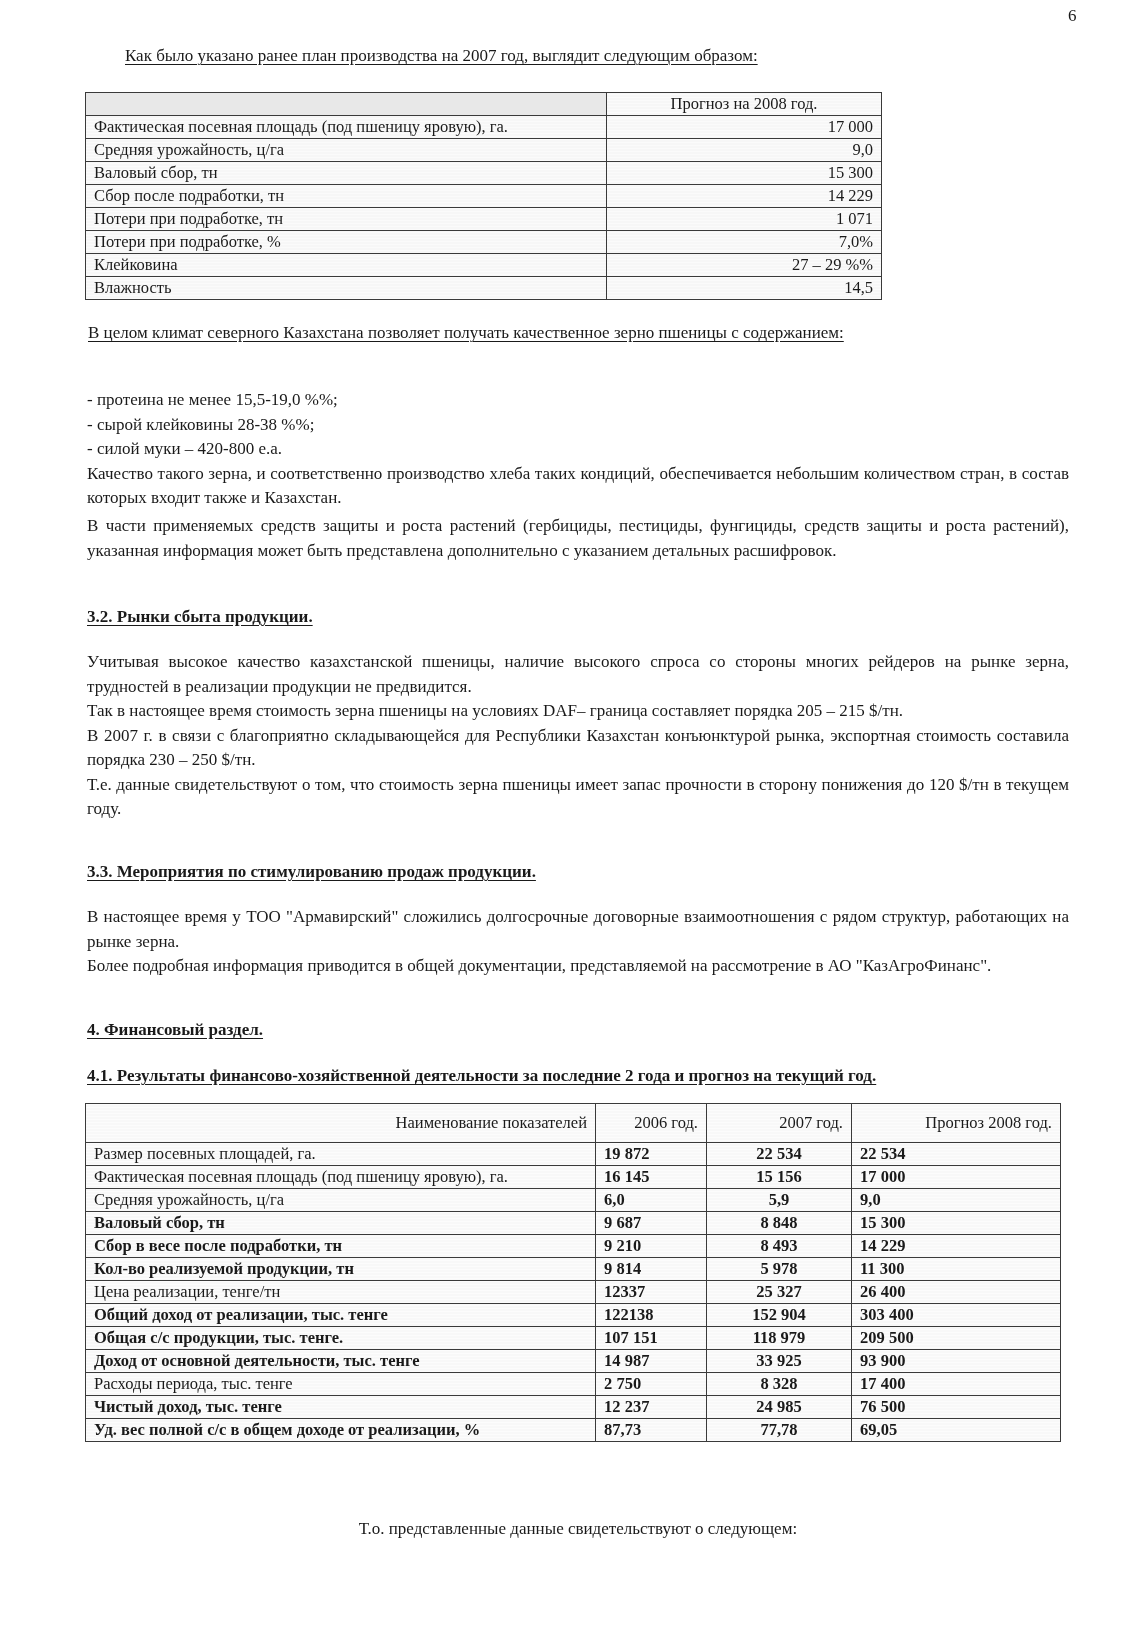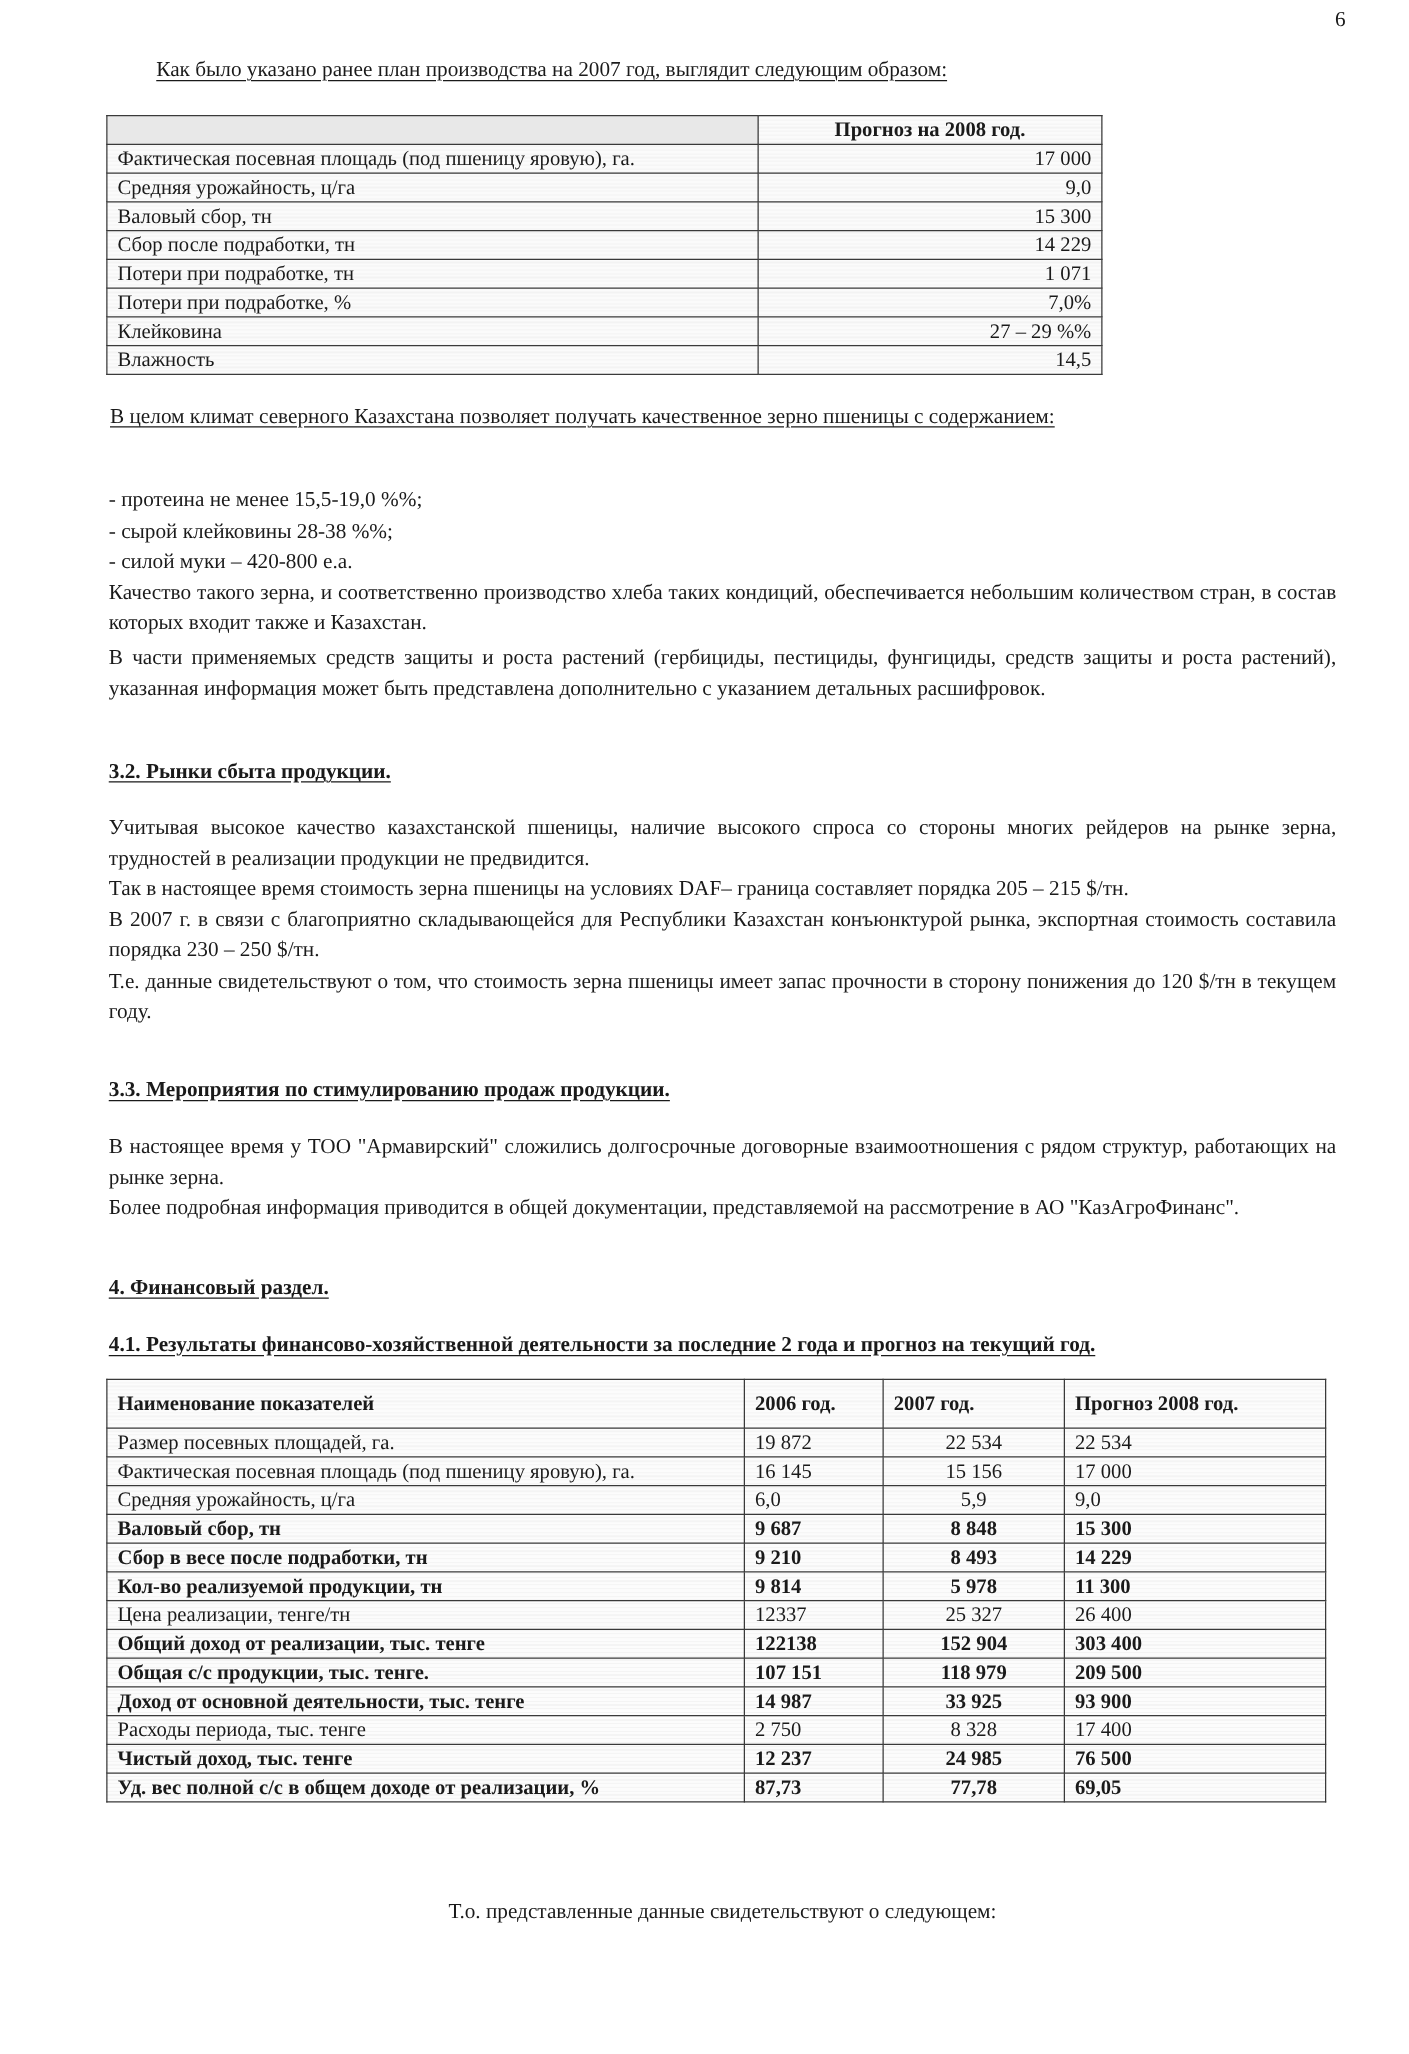--- a/index.html
+++ b/index.html
@@ -10,28 +10,28 @@
   .u { text-decoration: underline; text-decoration-thickness: 1px; text-underline-offset: 3px; }
   .b { font-weight: normal; }
   .p { position: absolute; left: 87px; width: 982px; line-height: 24.5px; text-align: justify; }
   .p div { margin: 0; }
   .h { position: absolute; left: 87px; font-weight: bold; text-decoration: underline; text-underline-offset: 3px; }
 
   table { border-collapse: collapse; position: absolute; }
   td, th { border: 1px solid #3a3a3a; padding: 0 8px; font-size: 16.5px; font-weight: normal; height: 22px; line-height: 22px; }
   .t1 { left: 85px; top: 92px; width: 797px; background: repeating-linear-gradient(0deg, #fbfbfb 0 2px, #f3f3f3 2px 3px); }
   .t1 td.val { text-align: right; }
-  .t1 th { text-align: center; font-weight: bold; }
+  .t1 th { text-align: center; font-weight: normal; }
   .t1 tr.hd td.lbl, .t1 tr.hd th.shaded { background: #e8e8e8; }
   .t2 { left: 85px; top: 1103px; width: 976px; background: repeating-linear-gradient(0deg, #fcfcfc 0 2px, #f4f4f4 2px 3px); }
-  .t2 th { font-weight: bold; height: 38px; text-align: left; }
+  .t2 th { font-weight: normal; height: 38px; text-align: right; }
   .t2 td { height: 22px; }
   .t2 td.c2007 { text-align: center; }
   .t2 tr.bold td { font-weight: bold; }
-  .t2 td.num { font-weight: normal; }
+  .t2 td.num { font-weight: bold; }
 </style>
 </head>
 <body>
 
 <div class="page-num">6</div>
 
 <div class="abs u" style="left:88px; top:46px;margin-left:37px;">Как было указано ранее план производства на 2007 год, выглядит следующим образом:</div>
 
 <table class="t1">
   <tbody>

